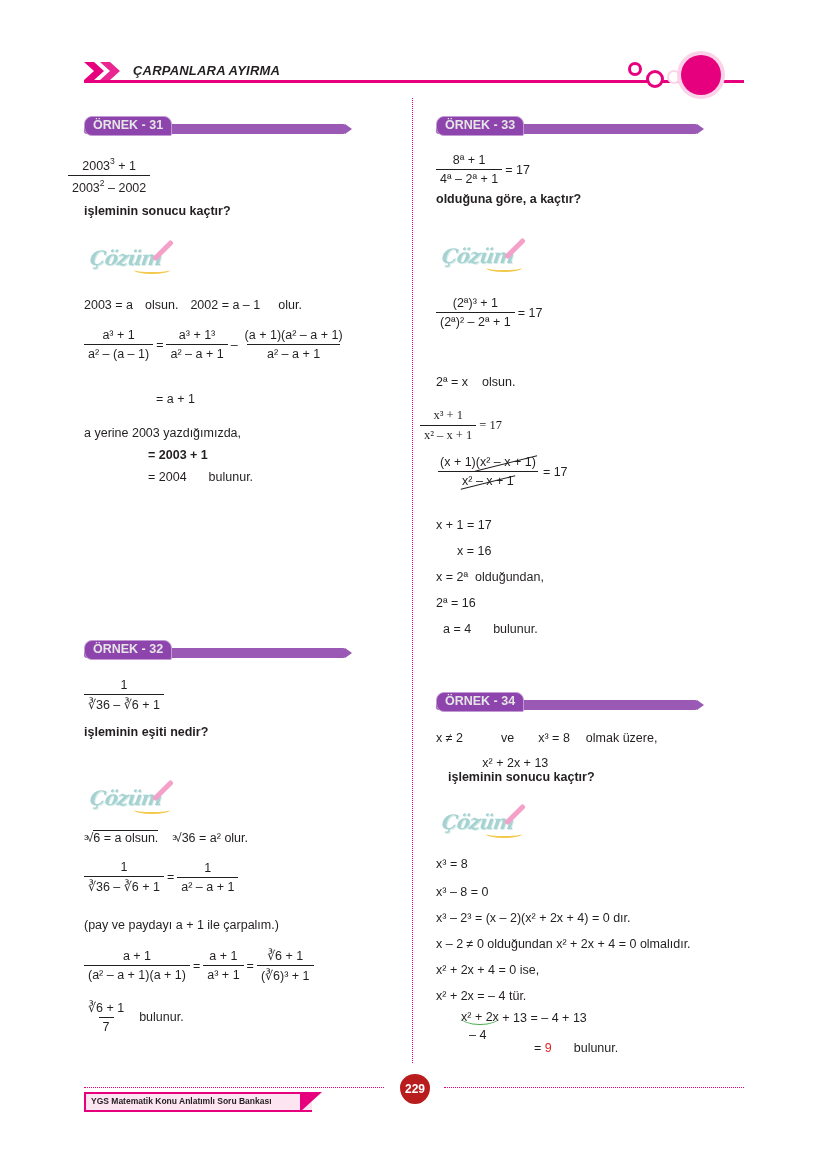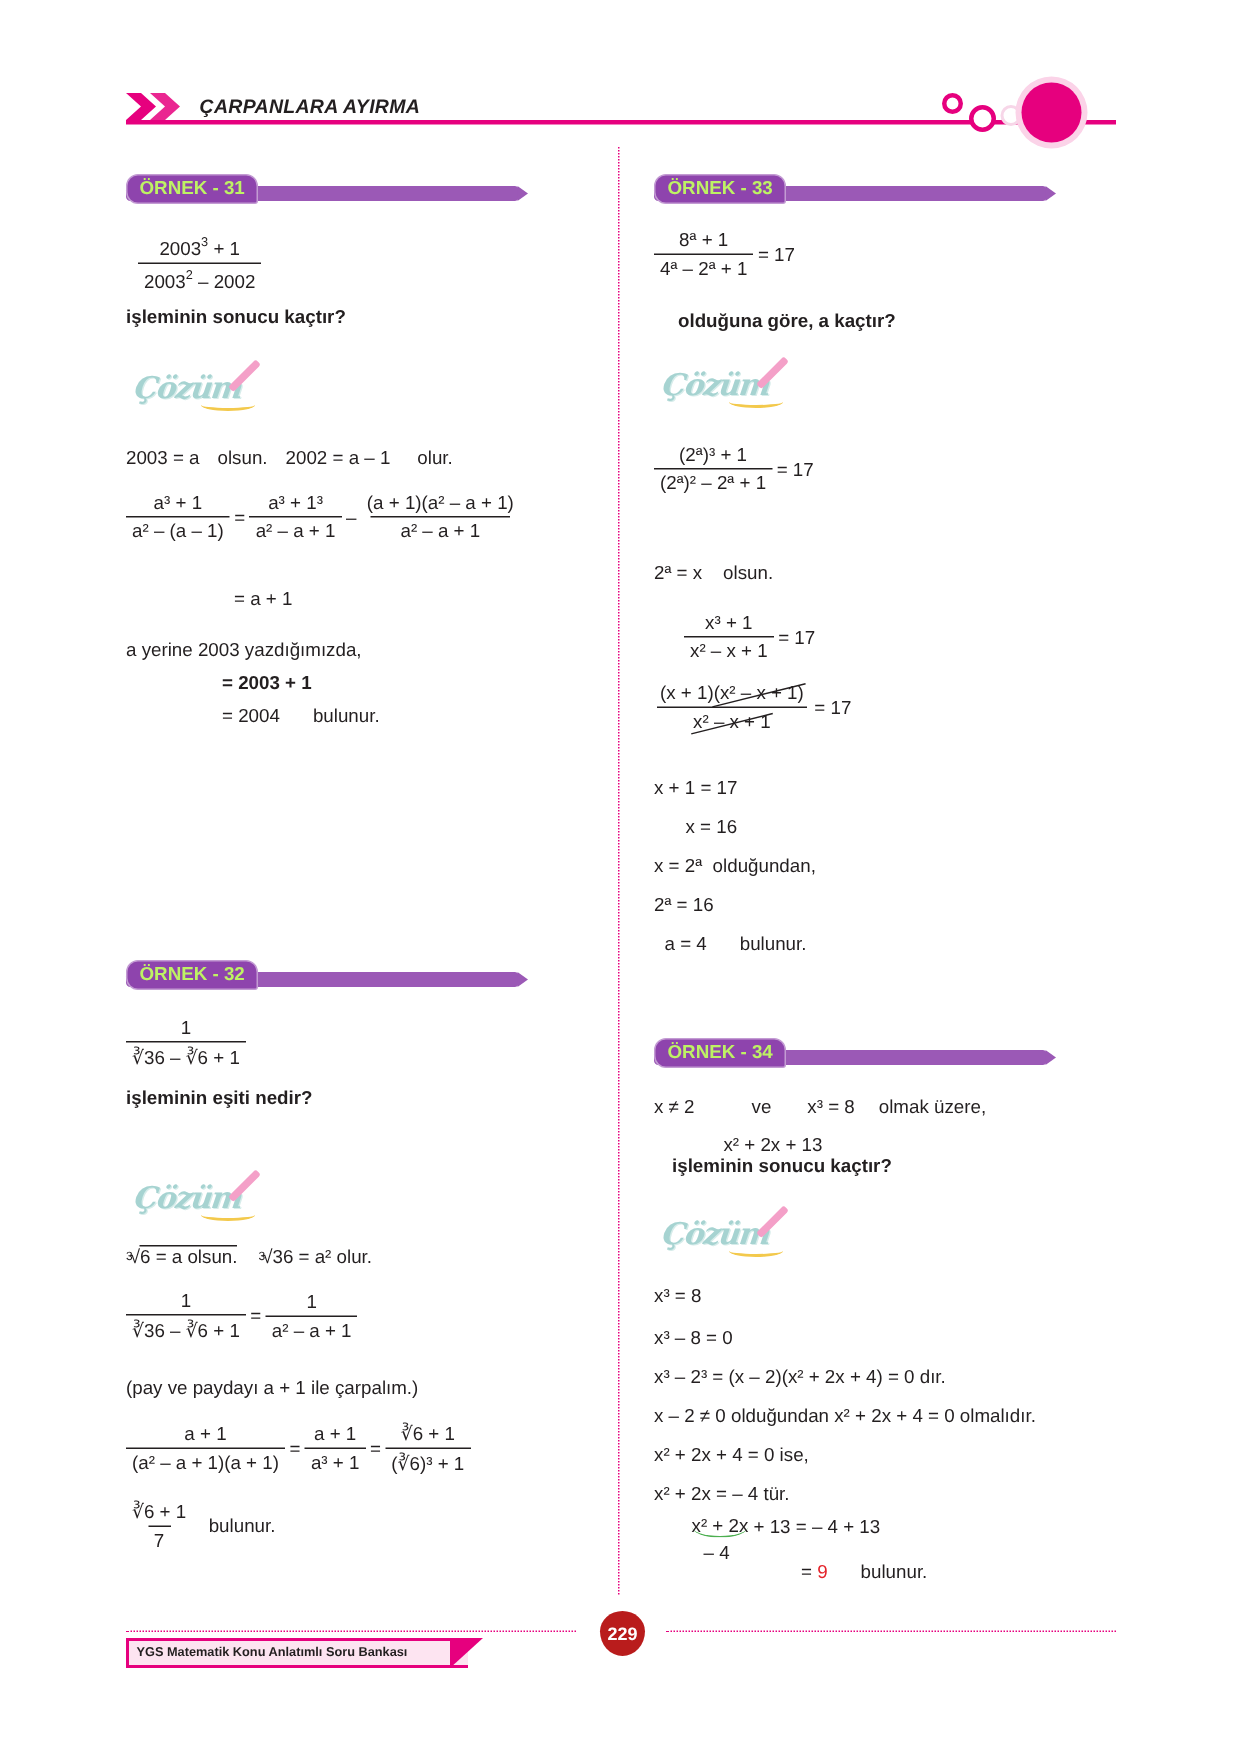--- a/index.html
+++ b/index.html
@@ -13,21 +13,21 @@
   .hdr-title { position:absolute; left:133px; top:63px; font-weight:bold; font-style:italic; font-size:13px; letter-spacing:0.2px; }
   .circ { position:absolute; border-radius:50%; }
 
   
   .vdiv { position:absolute; left:412px; top:98px; height:965px; width:0; border-left:1.5px dotted #e6007e; }
 
   
   .banner { position:absolute; height:22px; }
   .banner .bar { position:absolute; left:0; top:10px; height:10px; background:#9b59b6; border-radius:3px; }
   .banner .bar::after { content:""; position:absolute; right:-6px; top:0; border-left:7px solid #9b59b6; border-top:5px solid transparent; border-bottom:5px solid transparent; }
-  .banner .tab { position:absolute; left:0; top:2px; height:20px; width:88px; background:#8e44ad; border-radius:8px 8px 2px 8px; border:1.5px solid #c39bd3; color:#bef264; font-weight:bold; font-size:12.5px; line-height:17px; padding-left:8px; }
+  .banner .tab { position:absolute; left:0; top:2px; height:20px; width:88px; background:#8e44ad; border-radius:8px 8px 2px 8px; border:1.5px solid #c39bd3; color:#e5e5e5; font-weight:bold; font-size:12.5px; line-height:17px; padding-left:8px; }
 
   .q { font-weight:bold; font-size:12.5px; }
 
   
   .frac { display:inline-flex; flex-direction:column; align-items:center; vertical-align:middle; }
   .frac .num { padding:0 4px 2px; white-space:nowrap; }
   .frac .den { border-top:1px solid #231f20; padding:2px 4px 0; white-space:nowrap; }
   .line { position:absolute; white-space:nowrap; display:flex; align-items:center; gap:3px; }
   sup { font-size:8.5px; vertical-align:6px; }
   .rt { font-size:8px; vertical-align:6px; margin-right:-2px; }
@@ -61,21 +61,21 @@
 <div class="circ" style="left:646px;top:70px;width:18px;height:18px;border:3.5px solid #e6007e;background:#fff;"></div>
 <div class="circ" style="left:667px;top:70px;width:14px;height:14px;border:2px solid #f7d6e8;background:#fff;"></div>
 <div class="circ" style="left:681px;top:55px;width:40px;height:40px;background:#e6007e;box-shadow:0 0 0 4px #fbd3e8;"></div>
 
 <div class="vdiv"></div>
 
 <div class="banner" style="left:84px;top:114px;width:262px;">
   <div class="bar" style="width:262px;"></div>
   <div class="tab">ÖRNEK - 31</div>
 </div>
-<div class="line" style="left:92px;top:156px;">
+<div class="line" style="left:68px;top:156px;">
   <span class="frac">
       <span class="num"><span>2003</span><sup>3</sup> <span>+ 1</span></span>
       <span class="den"><span>2003</span><sup>2</sup> <span>– 2002</span></span>
     </span>
 </div>
 <div class="abs q" style="left:84px;top:204px;">işleminin sonucu kaçtır?</div>
 
 <div class="cozum" style="left:88px;top:240px;">
     <span class="txt">Çözüm</span>
     <span class="pen"></span>
@@ -178,40 +178,40 @@
   <div class="bar" style="width:262px;"></div>
   <div class="tab">ÖRNEK - 33</div>
 </div>
 <div class="line" style="left:436px;top:153px;">
   <span class="frac">
       <span class="num">8ª + 1</span>
       <span class="den">4ª – 2ª + 1</span>
     </span>
   <span>= 17</span>
 </div>
-<div class="abs q" style="left:436px;top:207px;margin-left:16px;">olduğuna göre, a kaçtır?</div>
+<div class="abs q" style="left:436px;top:192px;">olduğuna göre, a kaçtır?</div>
 
 <div class="cozum" style="left:440px;top:238px;">
     <span class="txt">Çözüm</span>
     <span class="pen"></span>
     <span class="swirl"></span>
   </div>
 
 <div class="line" style="left:436px;top:296px;">
   <span class="frac">
       <span class="num">(2ª)³ + 1</span>
       <span class="den">(2ª)² – 2ª + 1</span>
     </span>
   <span>= 17</span>
 </div>
 <div class="line" style="left:436px;top:375px;gap:0;">
   <span>2ª = x</span>
     <span style="margin-left:14px">olsun.</span>
 </div>
-<div class="line" style="left:456px;top:408px;">
+<div class="line" style="left:420px;top:408px;font-family:Liberation Serif, serif;">
   <span class="frac">
       <span class="num">x³ + 1</span>
       <span class="den">x² – x + 1</span>
     </span>
   <span>= 17</span>
 </div>
 <div class="line" style="left:436px;top:455px;">
   <span class="frac">
       <span class="num"><span>(x + 1)</span><span class="strike">(x² – x + 1)</span></span>
       <span class="den" style="padding:2px 24px 0;"><span class="strike">x² – x + 1</span></span>

